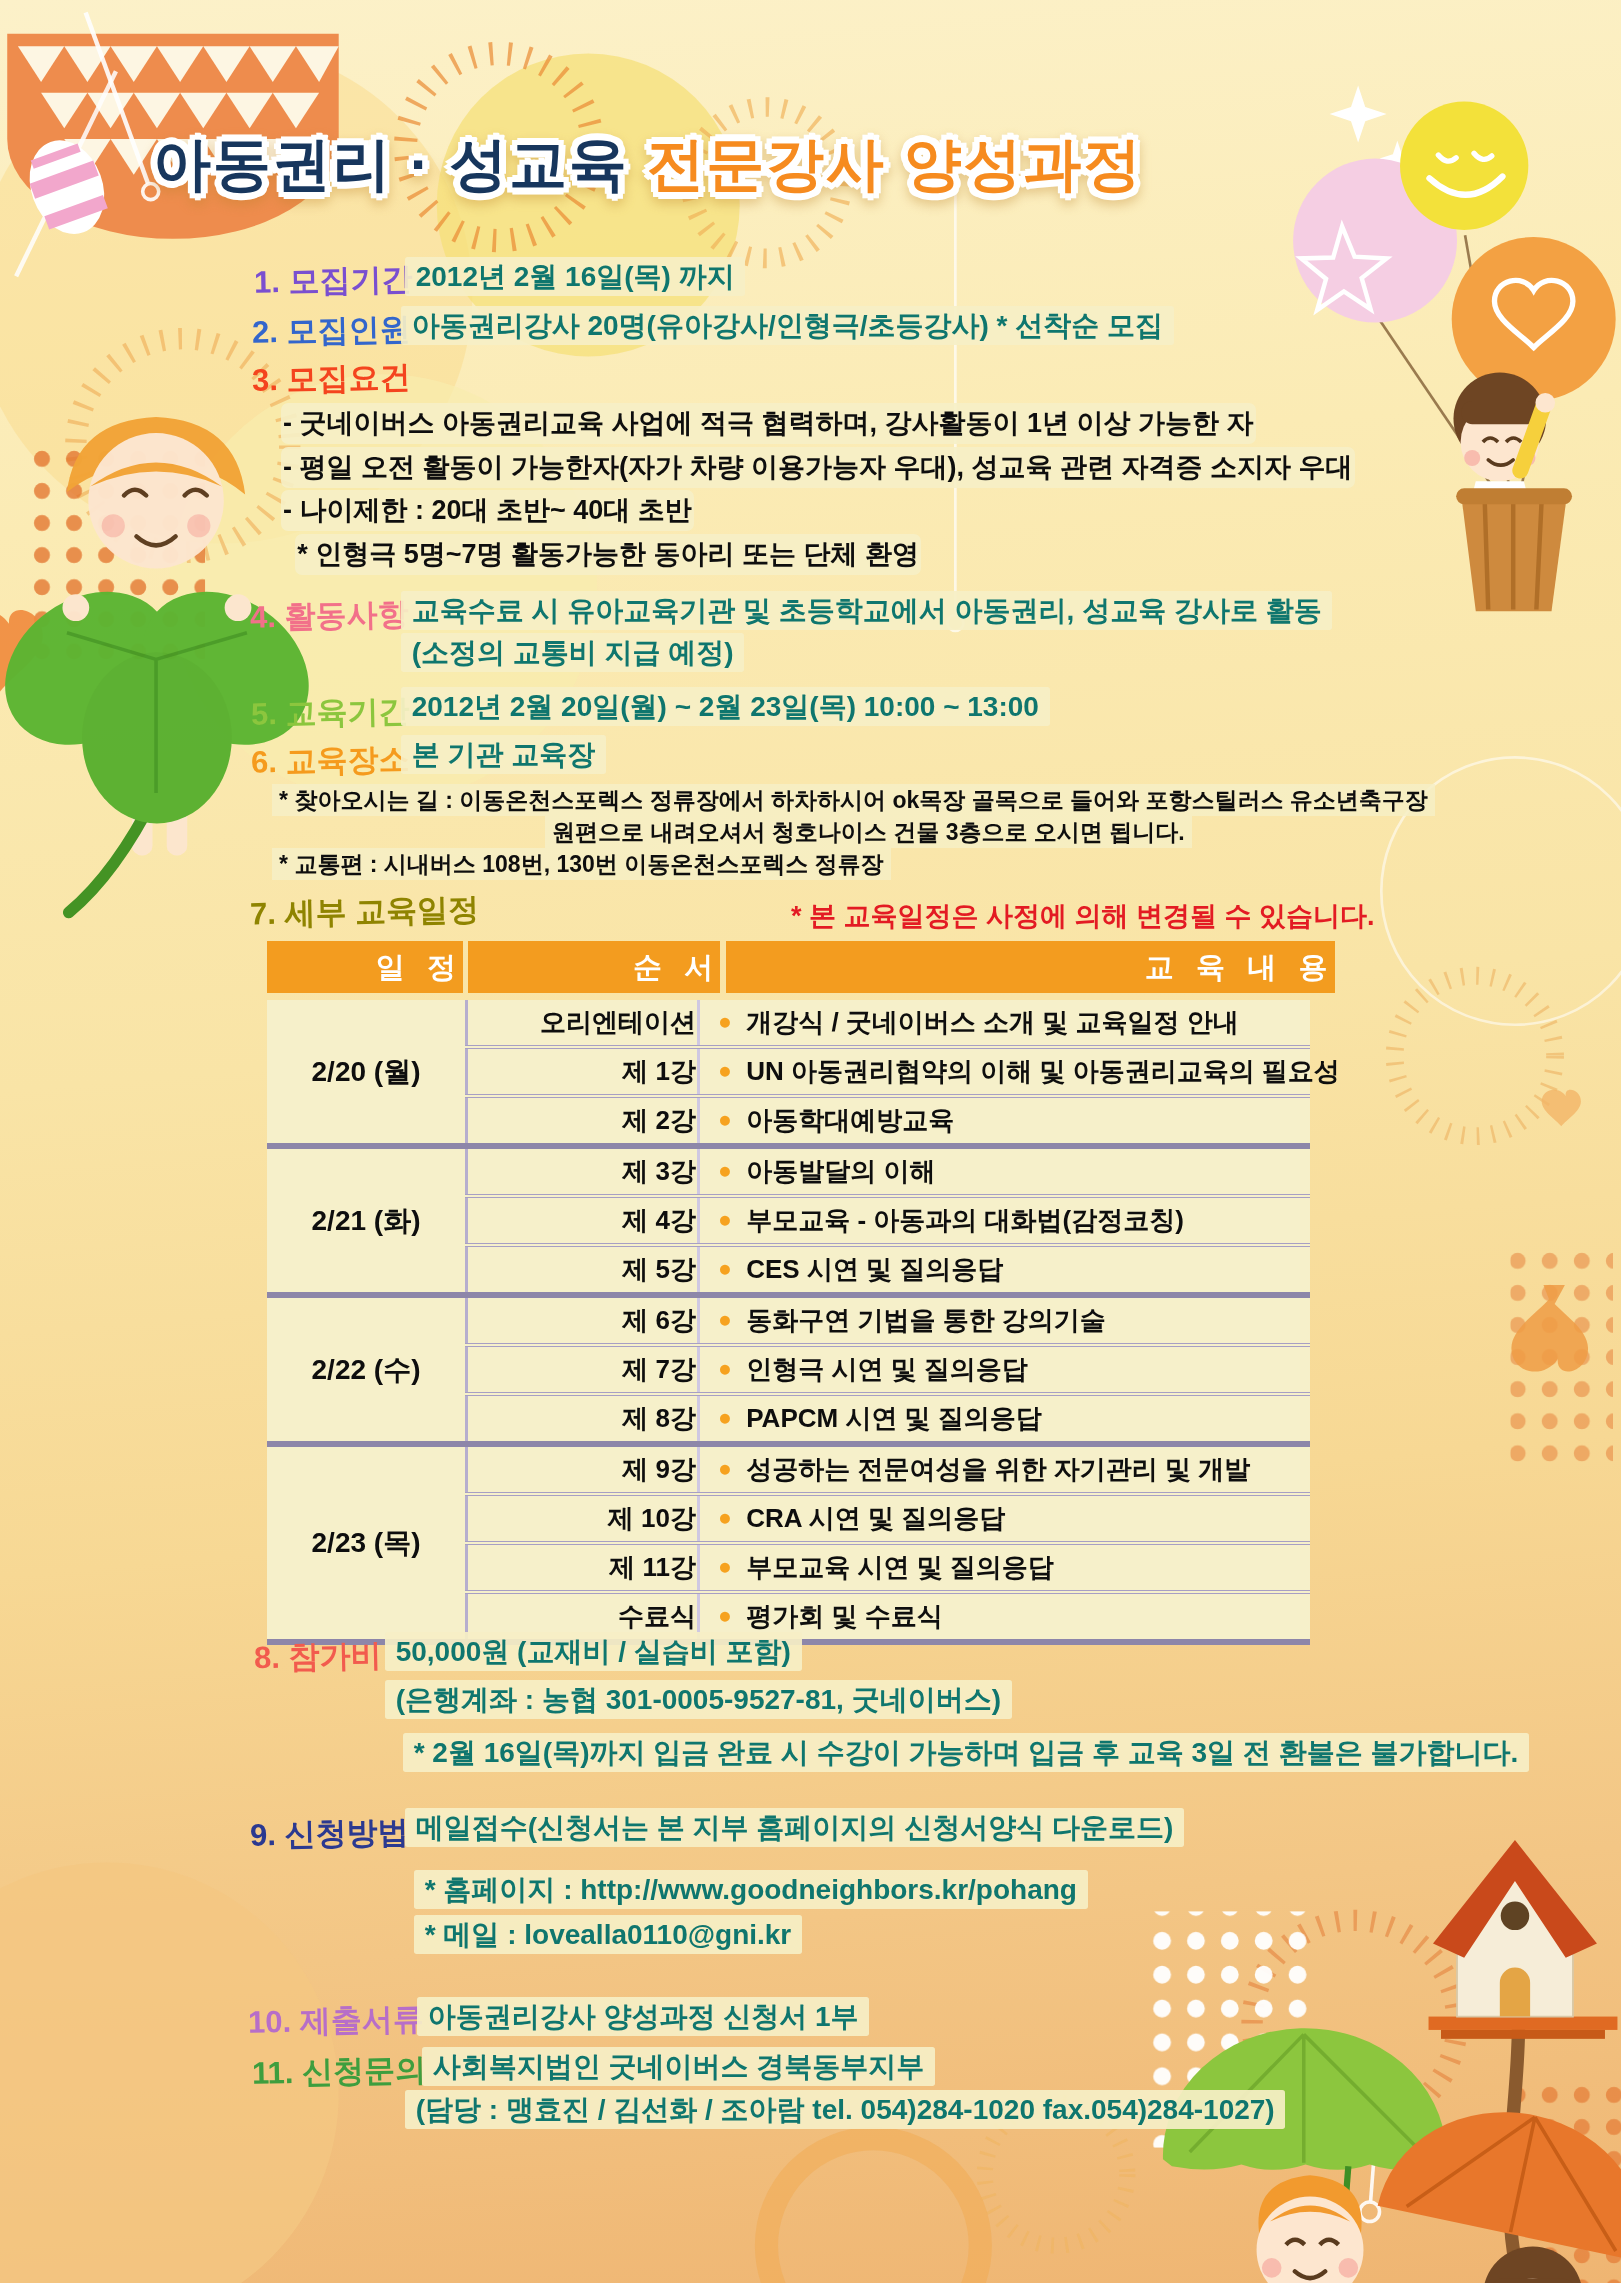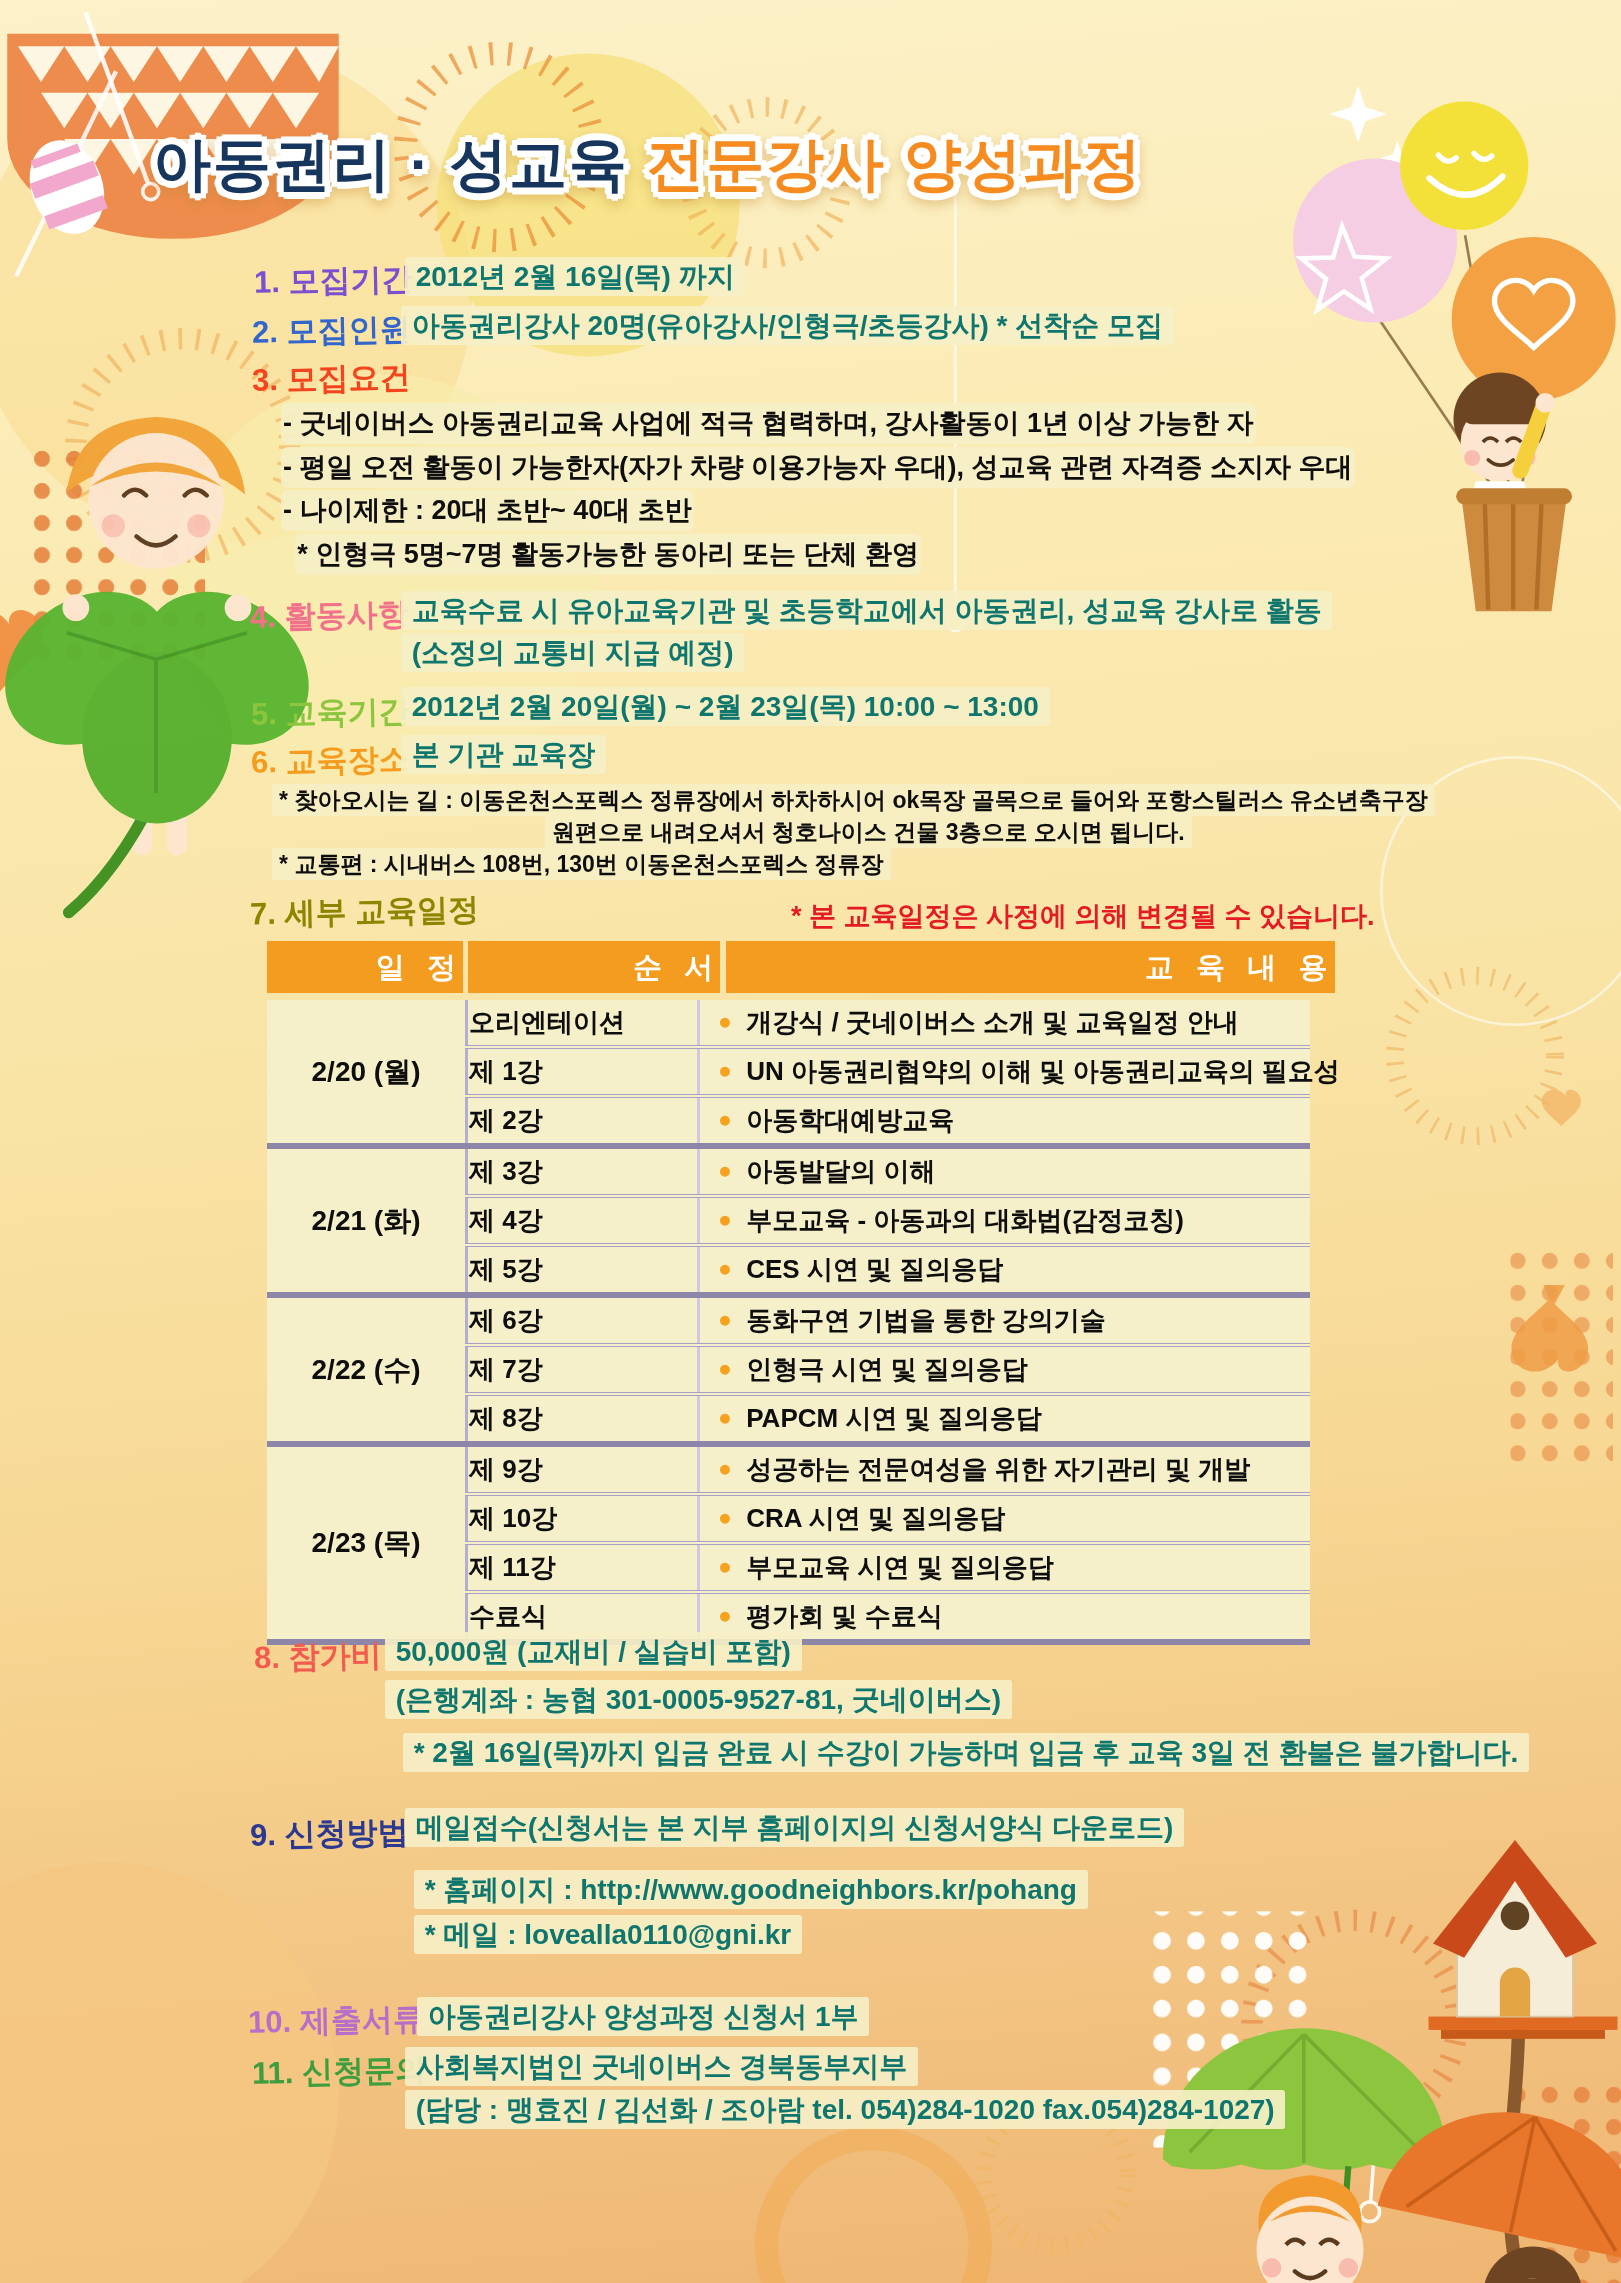--- a/index.html
+++ b/index.html
@@ -25,21 +25,21 @@
   
   .thead{position:absolute;left:267px;top:941px;display:flex;gap:5.3px;z-index:2;}
   .thead .hc{background:#F39C1F;color:#fff;font-weight:800;font-size:29px;letter-spacing:7.1px;height:52px;line-height:52px;text-align:right;}
   .hc1{width:196px}.hc2{width:252px}.hc3{width:609px}
   table.sched{position:absolute;left:267px;top:1000px;width:1043px;border-collapse:collapse;table-layout:fixed;background:#F6F0CA;z-index:2;
               border-bottom:6.2px solid #8D86A9;}
   .sched td{height:43px;font-weight:700;font-size:26px;color:#0e0e0e;border-top:4.5px double #A79FC4;}
   .sched tr.first td{border-top:none;}
   .sched tr.gstart td{border-top:6.2px solid #8D86A9;}
   .sched td.day{width:196px;text-align:center;border-right:3.6px solid #B6AECE;font-size:28px;}
-  .sched td.ord{width:227px;text-align:left;border-right:3.6px solid #CFC8E2;}
+  .sched td.ord{width:227px;text-align:right;border-right:3.6px solid #CFC8E2;}
   .sched td.cont{padding-left:18px;white-space:nowrap;}
   .dot{color:#F6A21F;font-size:23px;margin-right:14.3px;vertical-align:1.8px;}
 </style>
 </head>
 <body>
 <div id="page">
 
 <svg id="decor" width="1622" height="2283" viewBox="0 0 1820 2562">
   <defs>
     <pattern id="dotsO" width="36" height="36" patternUnits="userSpaceOnUse">
@@ -314,17 +314,17 @@
 
 <div class="line" style="left:250px;top:1813px;z-index:2"><span class="shead c9"><span>9.</span> <span>신청방법</span></span></div>
 <div class="line" style="left:414px;top:1871px;z-index:2"><span class="val">* 홈페이지 : http://www.goodneighbors.kr/pohang</span></div>
 <div class="line" style="left:405px;top:1809px;z-index:2"><span class="val">메일접수(신청서는 본 지부 홈페이지의 신청서양식 다운로드)</span></div>
 <div class="line" style="left:414px;top:1916px;z-index:2"><span class="val">* 메일 : lovealla0110@gni.kr</span></div>
 
 <div class="line" style="left:248px;top:2000px;z-index:2"><span class="shead c10"><span>10.</span> <span>제출서류</span></span></div>
 <div class="line" style="left:417px;top:1998px;z-index:2"><span class="val">아동권리강사 양성과정 신청서 1부</span></div>
 
 <div class="line" style="left:252px;top:2051px;z-index:2"><span class="shead c11"><span>11.</span> <span>신청문의</span></span></div>
-<div class="line" style="left:405px;top:2048px;z-index:2"><span class="val">사회복지법인 굿네이버스 경북동부지부</span></div>
+<div class="line" style="left:422px;top:2048px;z-index:2"><span class="val">사회복지법인 굿네이버스 경북동부지부</span></div>
 <div class="line" style="left:405px;top:2091px;z-index:2"><span class="val">(담당 : 맹효진 / 김선화 / 조아람  tel. 054)284-1020  fax.054)284-1027)</span></div>
 
 </div>
 
 
 </body></html>

